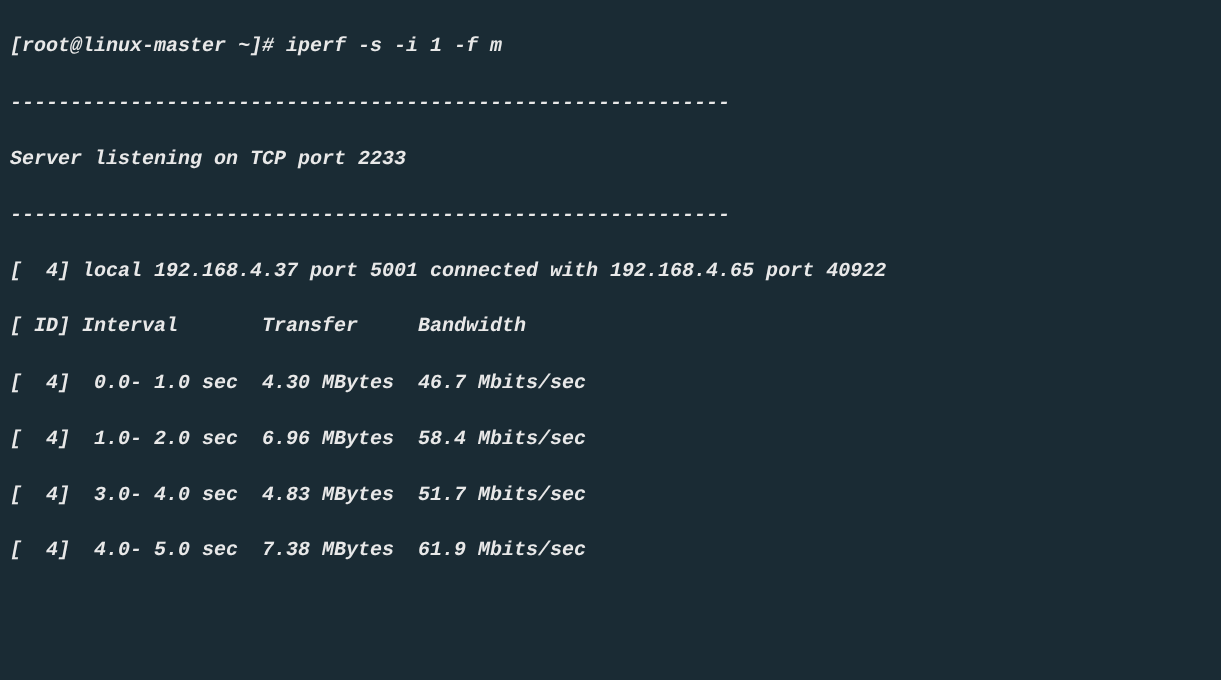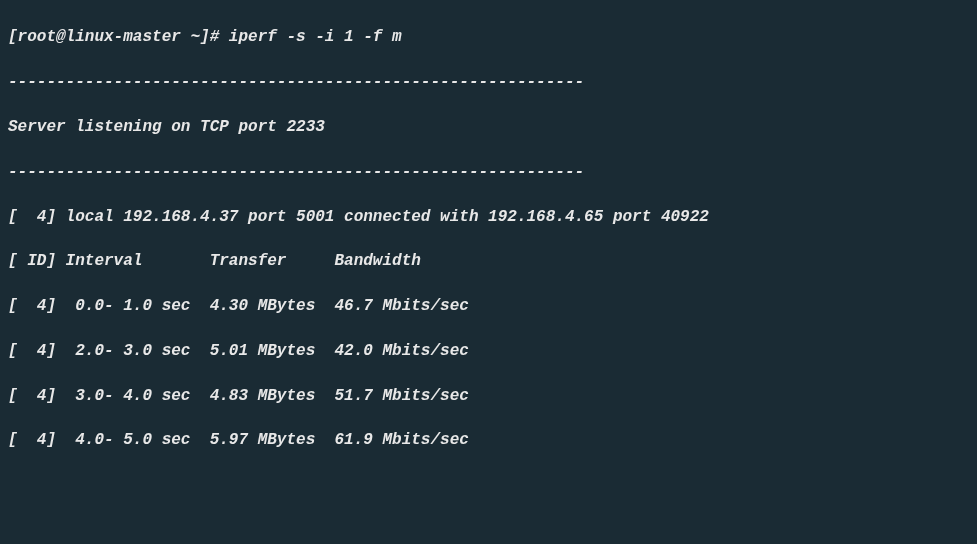--- a/index.html
+++ b/index.html
@@ -35,23 +35,23 @@
 <body>
 
 <div class="terminal">
 <span class="line"><span>[root@linux-master ~]# </span><span>iperf -s -i 1 -f m</span></span>
 <span class="line">------------------------------------------------------------</span>
 <span class="line">Server listening on TCP port 2233</span>
 <span class="line">------------------------------------------------------------</span>
 <span class="line">[  4] local 192.168.4.37 port 5001 connected with 192.168.4.65 port 40922</span>
 <span class="line">[ ID] Interval       Transfer     Bandwidth</span>
 <span class="line">[  4]  0.0- 1.0 sec  4.30 MBytes  46.7 Mbits/sec</span>
-<span class="line">[  4]  2.0- 3.0 sec  5.01 MBytes  42.0 Mbits/sec</span>
+<span class="line">[  4]  1.0- 2.0 sec  6.96 MBytes  58.4 Mbits/sec</span>
 <span class="line">[  4]  3.0- 4.0 sec  4.83 MBytes  51.7 Mbits/sec</span>
-<span class="line">[  4]  4.0- 5.0 sec  5.97 MBytes  61.9 Mbits/sec</span>
+<span class="line">[  4]  4.0- 5.0 sec  7.38 MBytes  61.9 Mbits/sec</span>
 
 
 
 
 
 
 
 </div>
 
 </body></html>

